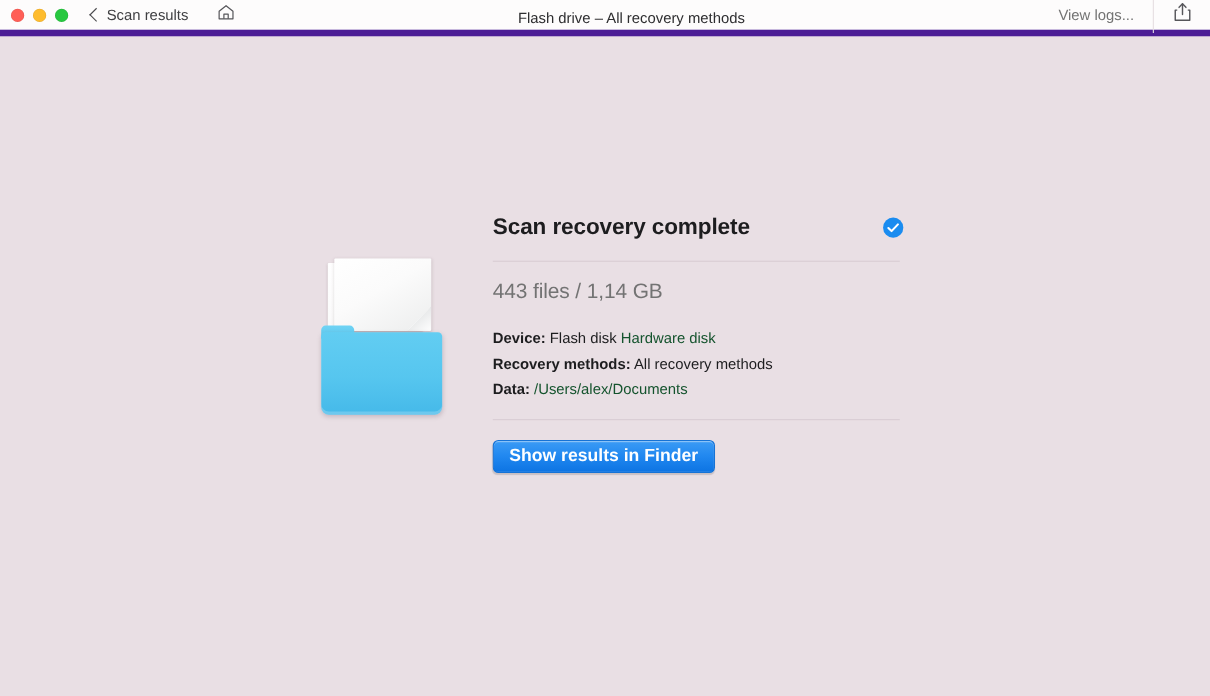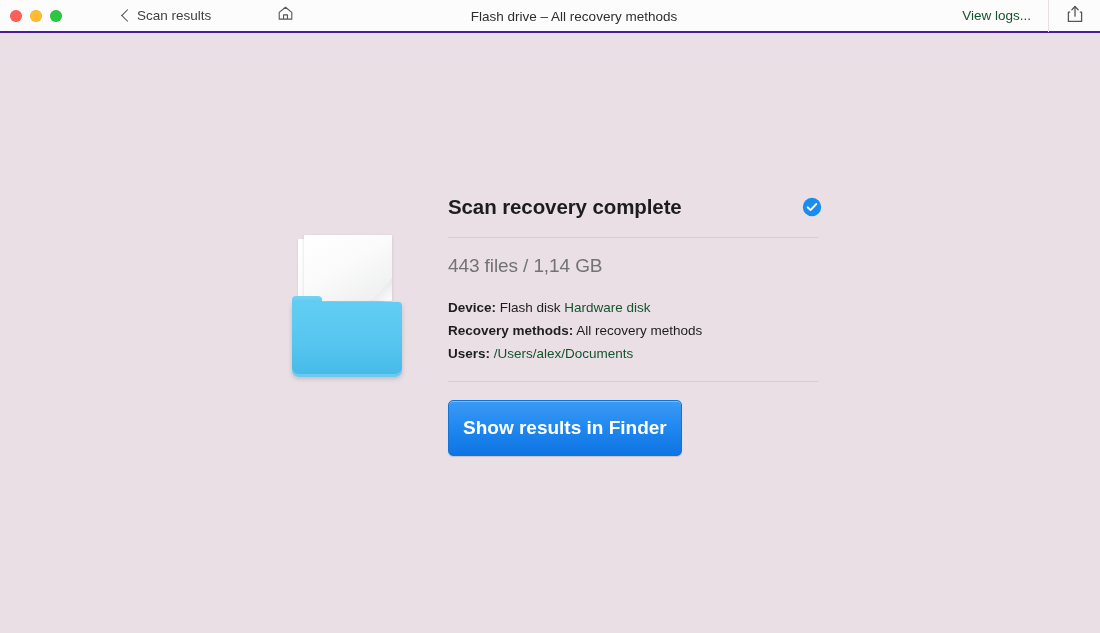--- a/index.html
+++ b/index.html
@@ -13,25 +13,24 @@
     background: #e9dfe4;
     font-family: "Liberation Sans", sans-serif;
     -webkit-font-smoothing: antialiased;
   }
 
   
   .titlebar {
     position: relative;
     height: 33px;
     background: #fdfcfc;
-    border-bottom: 2px solid #4c1d95;
+    border-bottom: 6px solid #4c1d95;
     display: flex;
     align-items: center;
     box-sizing: border-box;
-    gap: 40px;
   }
   .traffic {
     display: flex;
     align-items: center;
     gap: 8px;
     padding-left: 10px;
   }
   .light {
     width: 12px;
     height: 12px;
@@ -85,21 +84,21 @@
 
   .right-cluster {
     margin-left: auto;
     display: flex;
     align-items: center;
     height: 100%;
     z-index: 2;
   }
   .view-logs {
     font-size: 13.5px;
-    color: #14532d;
+    color: #737373;
     padding-right: 17px;
     cursor: default;
     user-select: none;
   }
   .vsep {
     width: 1px;
     height: 33px;
     background: #e6dee2;
   }
   .share-btn {
@@ -241,28 +240,28 @@
   .muted { color: #14532d; }
   .divider2 {
     height: 1px;
     background: #d9cdd3;
     margin-top: 16px;
     width: 370px;
   }
   .cta {
     margin-top: 18px;
     display: inline-block;
-    padding: 13px 14px;
+    padding: 0 14px;
     height: 28px;
     line-height: 27px;
     border-radius: 5px;
     border: 1px solid #1673d6;
     background: linear-gradient(180deg, #3b9bf5 0%, #2188f0 48%, #0d74e3 100%);
     color: #ffffff;
-    font-size: 19px;
+    font-size: 16px;
     font-weight: bold;
     box-shadow: 0 1px 1px rgba(0,0,0,.14), inset 0 1px 0 rgba(255,255,255,.35);
     cursor: default;
     user-select: none;
   }
 </style>
 </head>
 <body>
 
 <div class="titlebar">
@@ -340,21 +339,21 @@
           <span>Flash disk</span>
           <span class="muted">Hardware disk</span>
         </div>
 
         <div class="meta-row">
           <b>Recovery methods:</b>
           <span>All recovery methods</span>
         </div>
 
         <div class="meta-row">
-          <b>Users:</b>
+          <b>Data:</b>
           <span class="muted">/Users/alex/Documents</span>
         </div>
 
       </div>
 
       <div class="divider2"></div>
 
       <div>
         <span class="cta">Show results in Finder</span>
       </div>

